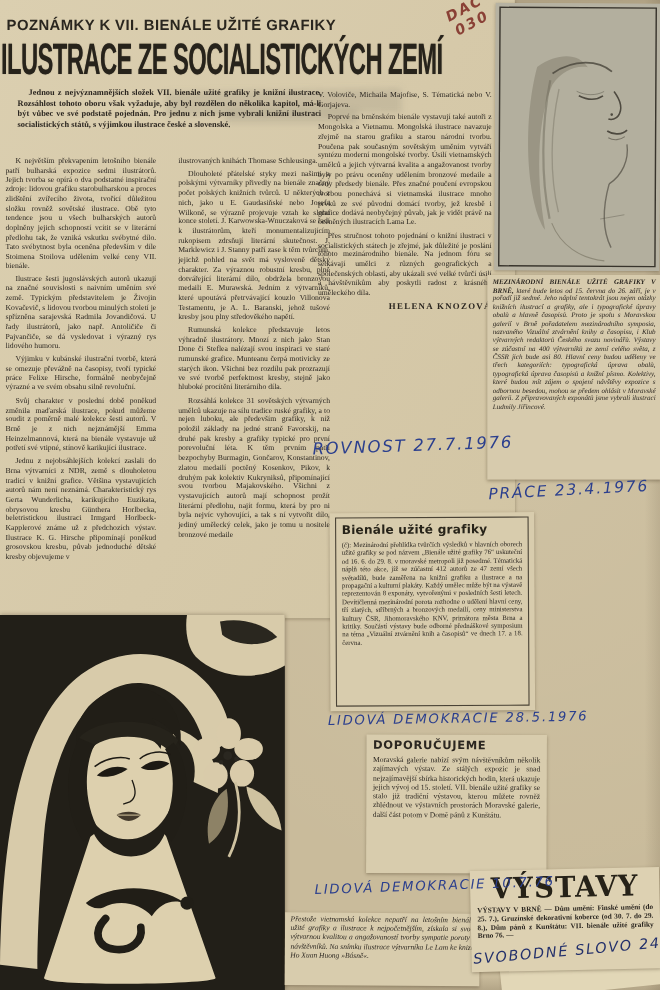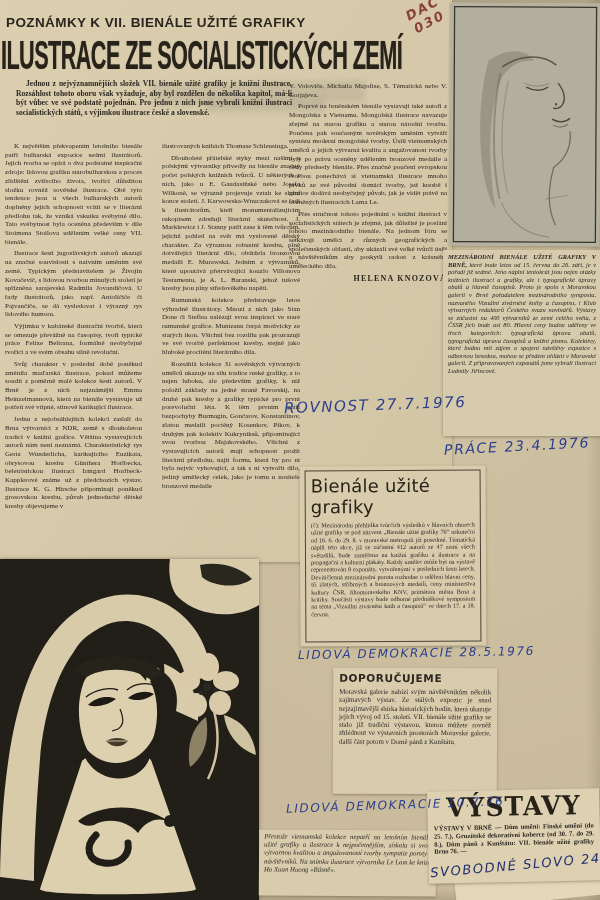--- a/index.html
+++ b/index.html
@@ -10,21 +10,21 @@
       radial-gradient(ellipse at 78% 45%, rgba(255,250,228,.10), transparent 60%),
       linear-gradient(90deg, rgba(55,40,20,.38), rgba(55,40,20,0) 10px),
       linear-gradient(270deg, rgba(55,40,20,.12), rgba(55,40,20,0) 14px),
       linear-gradient(0deg, rgba(55,40,20,.15), rgba(55,40,20,0) 12px),
       linear-gradient(180deg, rgba(55,40,20,.18), rgba(55,40,20,0) 8px),
       #c9bb9b;
   }
   .clip{position:absolute;background:#d8ccad;box-shadow:0 1px 3px rgba(50,35,15,.35);}
   
   .main-clip{left:0;top:0;width:452px;height:562px;
-    background:linear-gradient(120deg,#dbcfb0 0%,#d6c9a9 55%,#d2c5a4 100%);}
+    background:linear-gradient(120deg,#dbcfb0 0%,#d6c9a9 55%,#d2c5a4 100%);padding-left:16px;}
   .kicker{position:absolute;left:6px;top:15px;font-family:"Liberation Sans",sans-serif;
     font-weight:bold;font-size:13.5px;letter-spacing:.4px;color:#2a261f;}
   .headline{position:absolute;left:1px;top:33px;white-space:nowrap;
     font-family:"Liberation Sans",sans-serif;font-weight:bold;font-size:38px;
     letter-spacing:-1px;color:#27231b;transform:scaleX(.57) scaleY(1.05);
     transform-origin:left top;text-shadow:0 0 1px rgba(43,38,30,.55);}
   .ghost{position:absolute;background:rgba(95,92,82,.14);filter:blur(3px);}
   .g1{left:150px;top:82px;width:215px;height:22px;transform:rotate(-1deg);}
   .g2{left:205px;top:100px;width:120px;height:12px;}
   .lead{position:absolute;left:16px;top:79px;width:276px;font-weight:bold;
@@ -46,21 +46,21 @@
   .sketch-clip{left:450px;top:3px;width:150px;height:243px;background:#beb9a8;
     transform:rotate(.3deg);}
   .sketch-caption-clip{left:443px;top:250px;width:158px;height:186px;padding:3px 5px;
     font-style:italic;font-size:6.4px;line-height:7.6px;text-align:justify;
     overflow:hidden;box-sizing:border-box;background:#d7cbad;}
   .sketch-caption-clip .lede{font-weight:bold;}
   
   .box-clip{left:300px;top:466px;width:186px;height:180px;padding:4px 5px;
     transform:rotate(-.3deg);box-sizing:border-box;}
   .box-inner{border:1px solid #4a4336;height:100%;box-sizing:border-box;padding:3px 5px;}
-  .box-title{font-family:"DejaVu Sans",sans-serif;font-weight:normal;font-size:18px;
+  .box-title{font-family:"DejaVu Sans",sans-serif;font-weight:bold;font-size:11px;
     margin:1px 0 4px;letter-spacing:.2px;color:#272319;}
   .box-body{font-size:6.2px;line-height:7.4px;text-align:justify;}
   
   .dop-clip{left:292px;top:668px;width:164px;height:126px;padding:4px 6px;
     transform:rotate(.2deg);box-sizing:border-box;margin-left:41px;}
   .dop-title{font-family:"DejaVu Sans",sans-serif;font-weight:bold;font-size:10.5px;
     letter-spacing:.6px;margin:0 0 4px;}
   .dop-body{font-size:6.9px;line-height:8.3px;text-align:justify;}
   
   .vys-clip{left:428px;top:790px;width:172px;height:92px;padding:2px 6px;
@@ -90,21 +90,21 @@
   <div class="clip main-clip">
     <div class="kicker">POZNÁMKY K VII. BIENÁLE UŽITÉ GRAFIKY</div>
     <div class="headline">ILUSTRACE ZE SOCIALISTICKÝCH ZEMÍ</div>
     <div class="ghost g1"></div>
     <div class="ghost g2"></div>
     <div class="lead">Jednou z nejvýznamnějších složek VII. bienále užité grafiky je knižní ilustrace. Rozsáhlost tohoto oboru však vyžaduje, aby byl rozdělen do několika kapitol, má-li být vůbec ve své podstatě pojednán. Pro jednu z nich jsme vybrali knižní ilustraci socialistických států, s výjimkou ilustrace české a slovenské.</div>
 
     <div class="col c1">
       <p>K největším překvapením letošního bienále patří bulharská expozice sedmi ilustrátorů. Jejich tvorba se opírá o dva podstatné inspirační zdroje: lidovou grafiku starobulharskou a proces zlidštění zvířecího života, tvořící důležitou složku rovněž sovětské ilustrace. Obě tyto tendence jsou u všech bulharských autorů doplněny jejich schopností vcítit se v literární předlohu tak, že vzniká vskutku svébytné dílo. Tato svébytnost byla oceněna především v díle Stoimena Stoilova udělením velké ceny VII. bienále.</p>
       <p>Ilustrace šesti jugoslávských autorů ukazují na značné souvislosti s naivním uměním své země. Typickým představitelem je Živojin Kovačevič, s lidovou tvorbou minulých století je spřízněna sarajevská Radmila Jovandičová. U řady ilustrátorů, jako např. Antoličiče či Pajvančiče, se dá vysledovat i výrazný rys lidového humoru.</p>
-      <p>Výjimku v kubánské ilustrační tvorbě, která se omezuje převážně na časopisy, tvoří typické práce Felixe Beltrana, formálně neobyčejně tvořící a ve svém obsahu silně revoluční.</p>
+      <p>Výjimku v kubánské ilustrační tvorbě, která se omezuje převážně na časopisy, tvoří typické práce Felixe Hirsche, formálně neobyčejně výrazné a ve svém obsahu silně revoluční.</p>
       <p>Svůj charakter v poslední době poněkud změnila maďarská ilustrace, pokud můžeme soudit z poměrně malé kolekce šesti autorů. V Brně je z nich nejznámější Emma Heinzelmannová, která na bienále vystavuje už potřetí své vtipné, stínově karikující ilustrace.</p>
       <p>Jednu z nejobsáhlejších kolekcí zaslali do Brna výtvarníci z NDR, země s dlouholetou tradicí v knižní grafice. Většina vystavujících autorů nám není neznámá. Charakteristický rys Gerta Wunderlicha, karikujícího Euzikata, obrysovou kresbu Günthera Horlbecka, beletristickou ilustraci Irmgard Horlbeck-Kapplerové známe už z předchozích výstav. Ilustrace K. G. Hirsche připomínají poněkud grosovskou kresbu, půvab jednoduché dětské kresby objevujeme v</p>
     </div>
     <div class="col c2">
       <p class="cont">ilustrovaných knihách Thomase Schleusinga.</p>
       <p>Dlouholeté přátelské styky mezi našimi a polskými výtvarníky přivedly na bienále značný počet polských knižních tvůrců. U některých z nich, jako u E. Gaudasiňské nebo Josefa Wilkoně, se výrazně projevuje vztah ke slohu konce století. J. Karwowska-Wnuczaková se řadí k ilustrátorům, kteří monumentalizujícím rukopisem zdrsňují literární skutečnost. J. Marklewicz i J. Stanny patří zase k těm tvůrcům, jejichž pohled na svět má vysloveně dětský charakter. Za výraznou robustní kresbu, plně dotvářející literární dílo, obdržela bronzovou medaili E. Murawská. Jedním z výtvarníků, které upoutává přetrvávající kouzlo Villonova Testamentu, je A. L. Baranski, jehož tušové kresby jsou plny středověkého napětí.</p>
       <p>Rumunská kolekce představuje letos výhradně ilustrátory. Mnozí z nich jako Stan Done či Steflea nalézají svou inspiraci ve staré rumunské grafice. Munteanu čerpá motivicky ze starých ikon. Všichni bez rozdílu pak prozrazují ve své tvorbě perfektnost kresby, stejně jako hluboké procítění literárního díla.</p>
       <p>Rozsáhlá kolekce 31 sovětských výtvarných umělců ukazuje na sílu tradice ruské grafiky, a to nejen luboku, ale především grafiky, k níž položil základy na jedné straně Favorskij, na druhé pak kresby a grafiky typické pro první porevoluční léta. K těm prvním patří bezpochyby Burmagin, Gončarov, Konstantinov, zlatou medailí poctěný Kosenkov, Pikov, k druhým pak kolektiv Kukryniksů, připomínající svou tvorbou Majakovského. Všichni z vystavujících autorů mají schopnost prožít literární předlohu, najít formu, která by pro ni byla nejvíc vyhovující, a tak s ní vytvořit dílo, jediný umělecký celek, jako je tomu u nositele bronzové medaile</p>
     </div>
     <div class="col c3">

